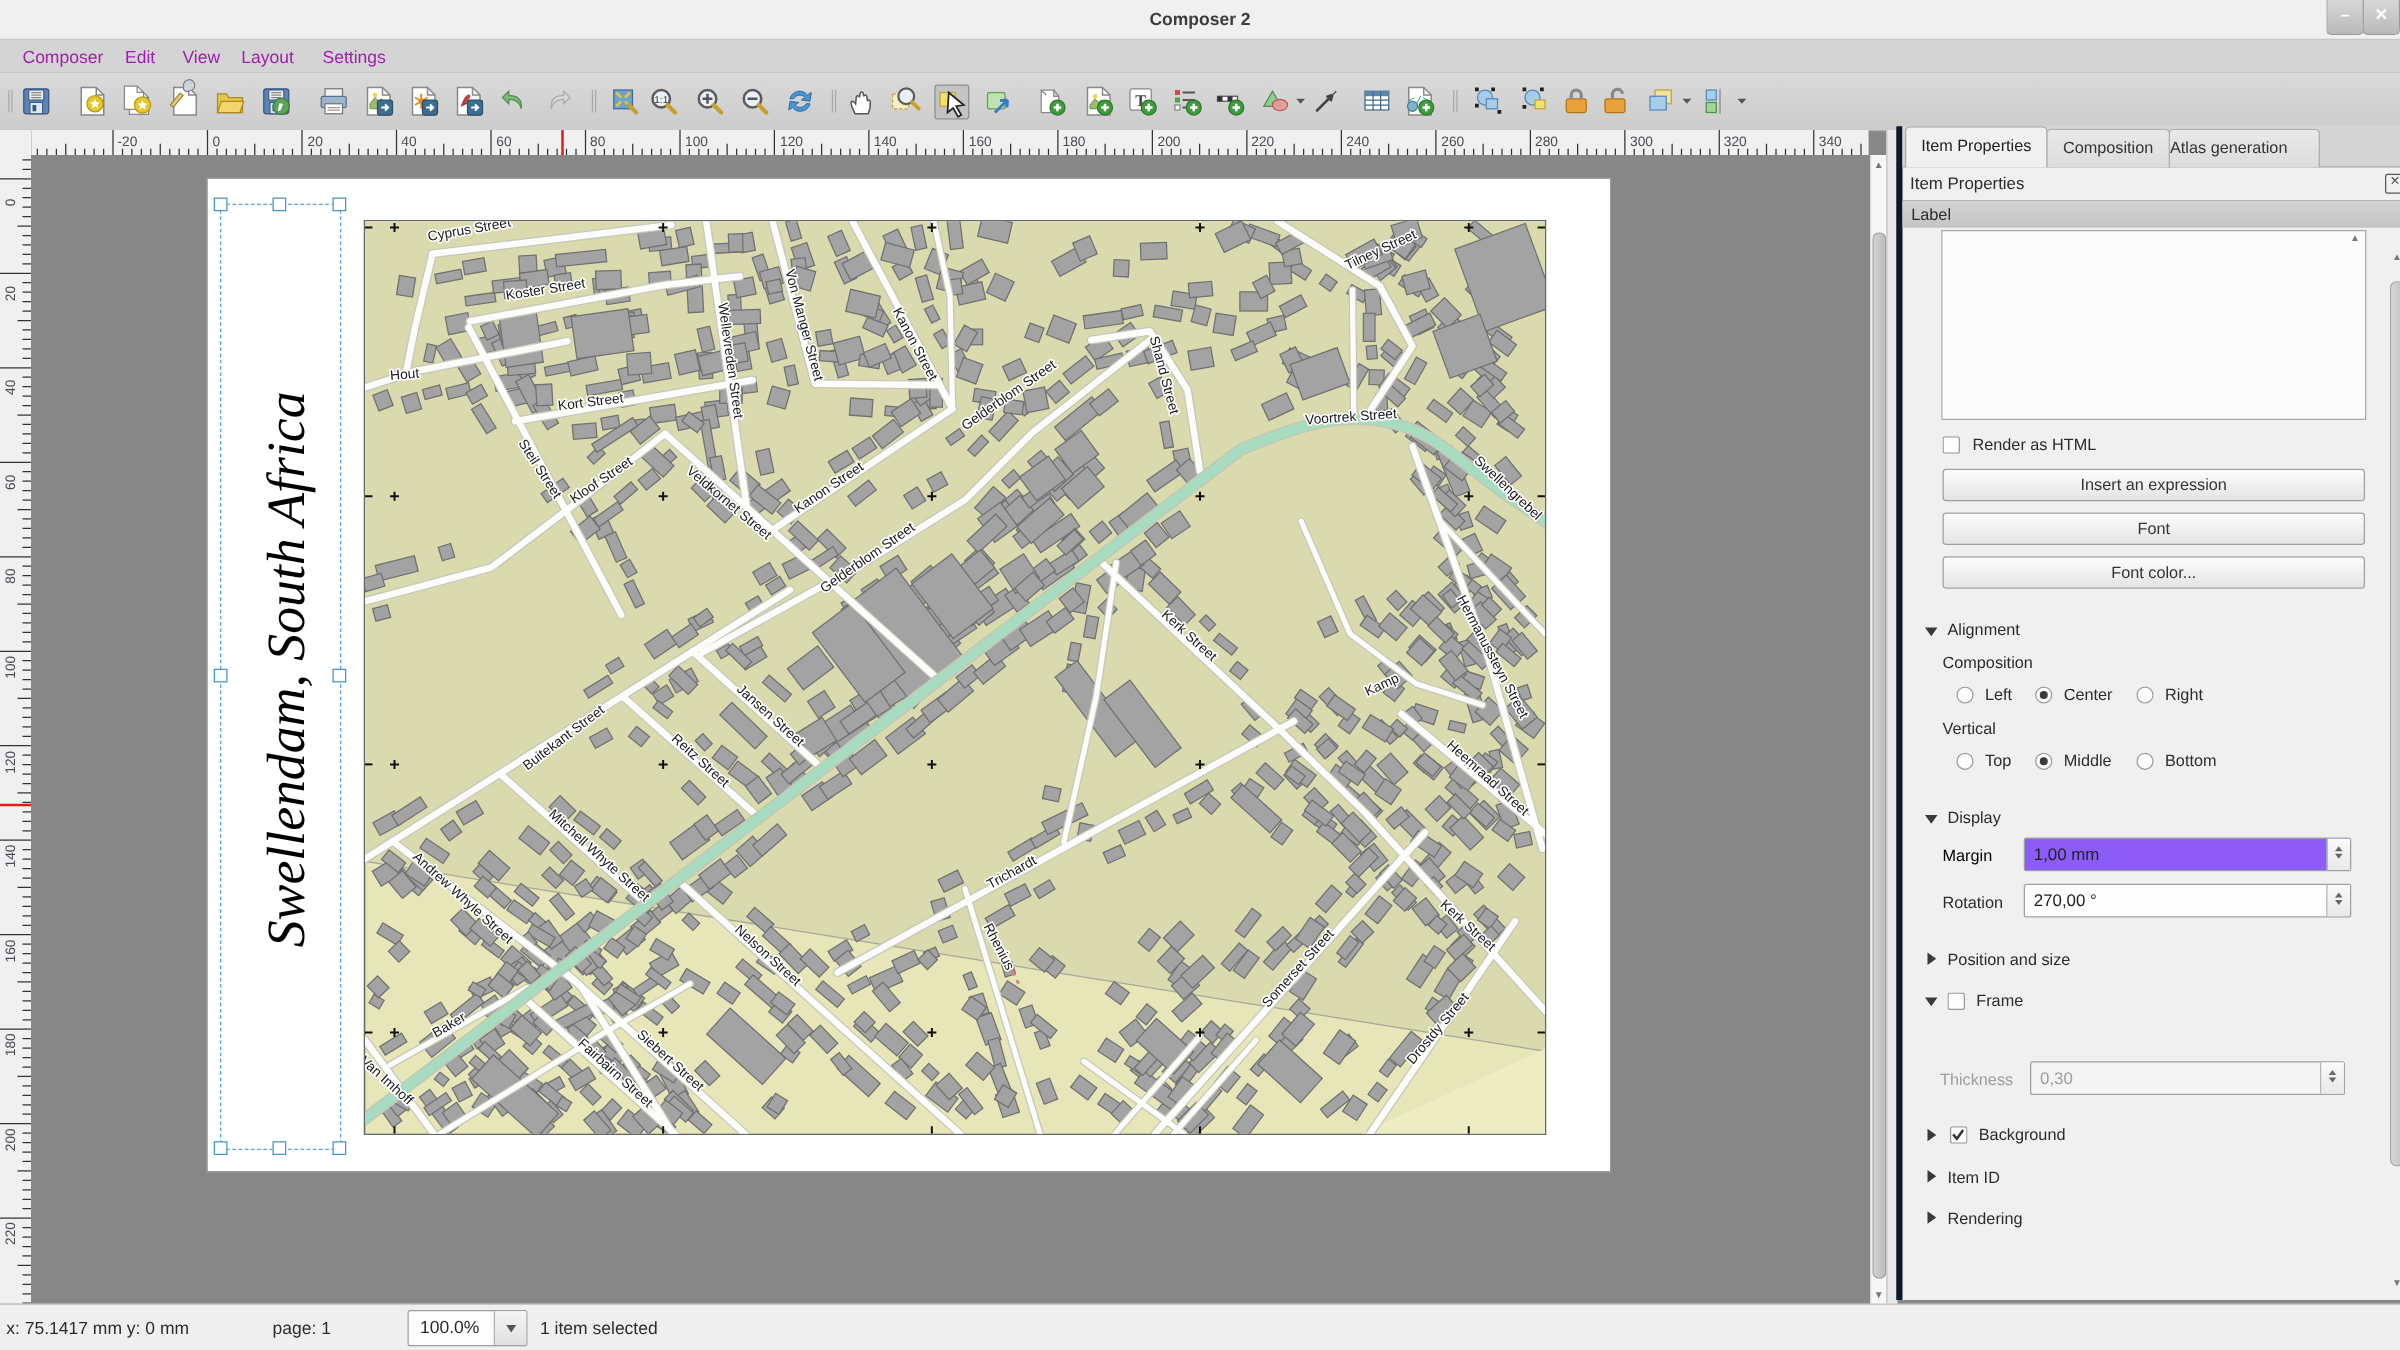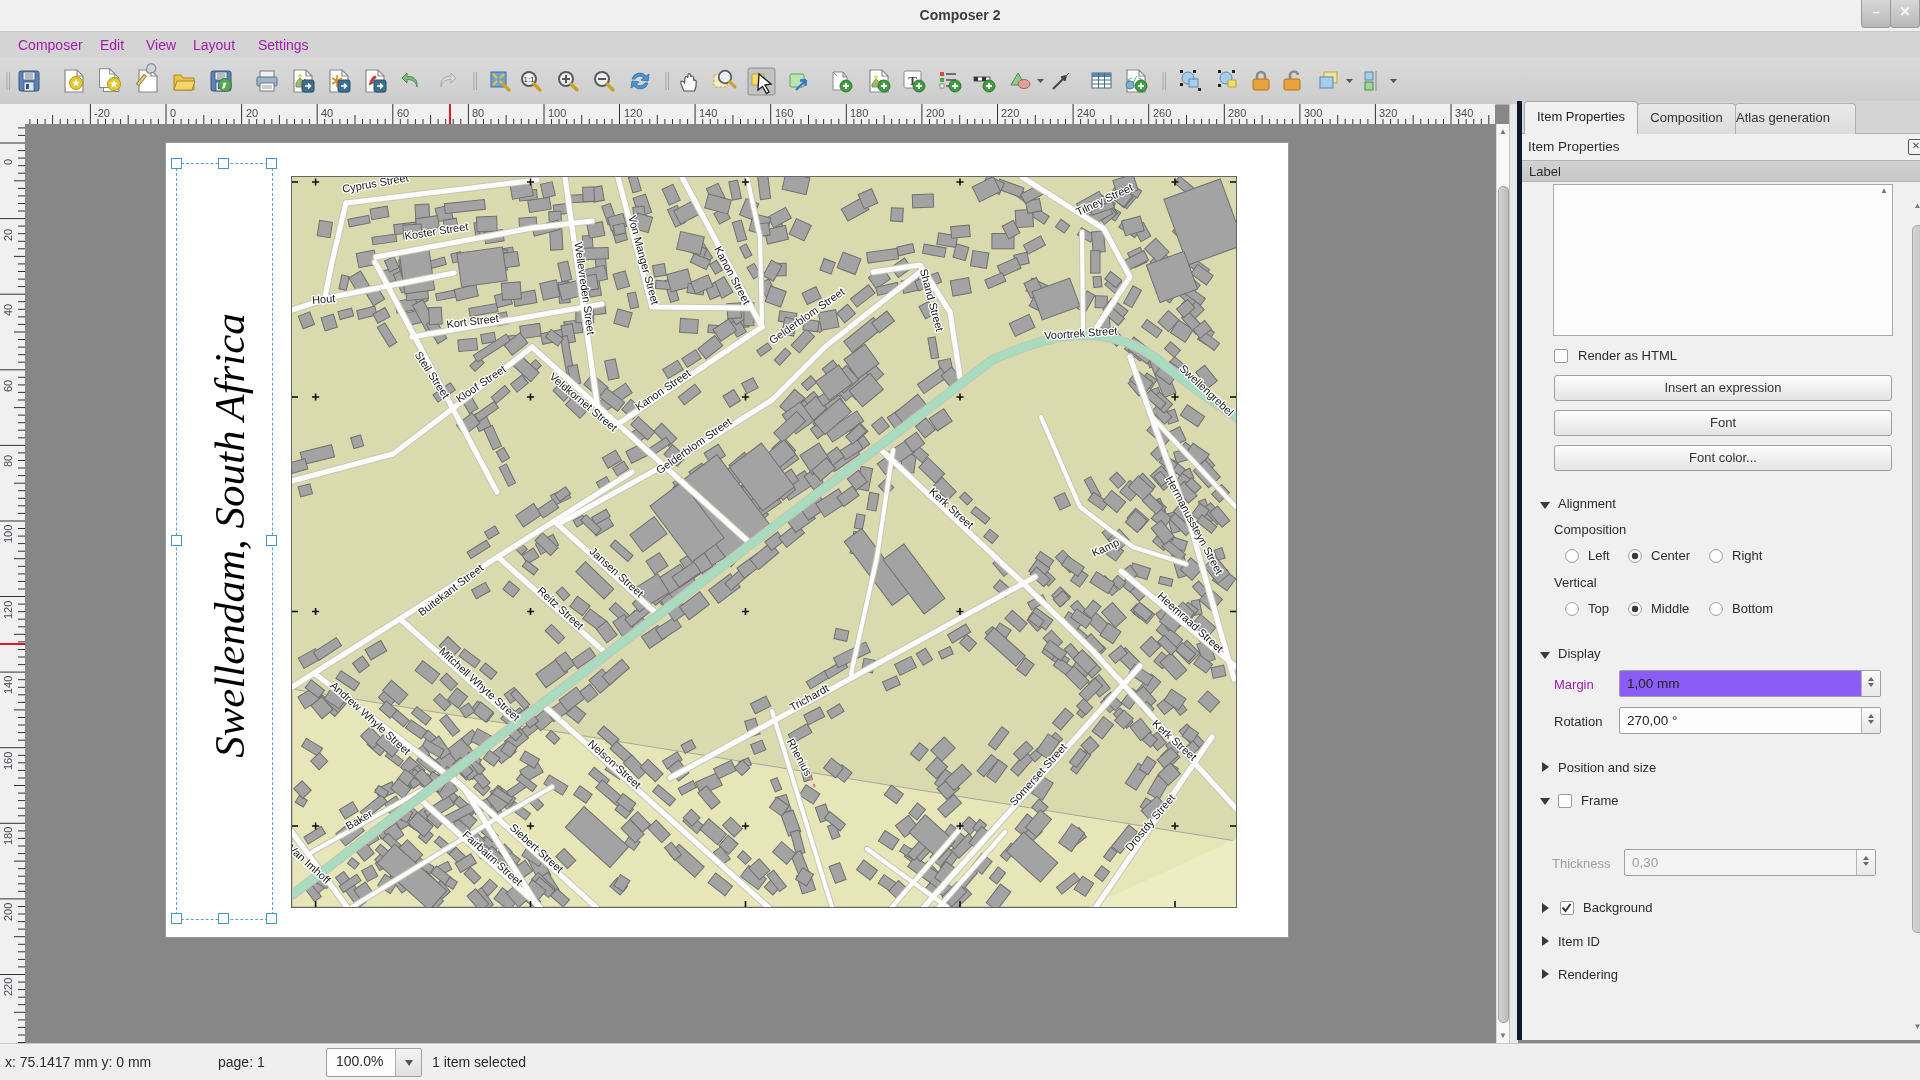--- a/index.html
+++ b/index.html
@@ -1853,21 +1853,21 @@
     </svg>
     <div style="position:absolute;left:129px;top:500px;font-size:13px;color:#2b2b2b;font-weight:normal;white-space:nowrap">Middle</div>
     <svg style="position:absolute;left:187px;top:501px" width="14" height="14">
       <circle cx="7" cy="7" r="6.4" fill="#fdfdfd" stroke="#9a9a9a"></circle>
     </svg>
     <div style="position:absolute;left:210px;top:500px;font-size:13px;color:#2b2b2b;font-weight:normal;white-space:nowrap">Bottom</div>
     <svg style="position:absolute;left:17px;top:548px" width="12" height="12">
       <path d="M1,3 h10 l-5,7 z" fill="#3a3a3a"></path>
     </svg>
     <div style="position:absolute;left:36px;top:545px;font-size:13px;color:#2b2b2b;font-weight:normal;white-space:nowrap">Display</div>
-    <div style="position:absolute;left:32px;top:576px;font-size:13px;color:#a21caf;font-weight:normal;white-space:nowrap">Margin</div>
+    <div style="position:absolute;left:32px;top:576px;font-size:13px;color:#000000;font-weight:normal;white-space:nowrap">Margin</div>
     <div style="position:absolute;left:97px;top:569px;width:262px;height:27px;background:#8b5cf6;border:1px solid #a0a0a0;border-radius:2px;font-size:13.5px;color:#222;line-height:25px;box-sizing:border-box;padding-left:7px">1,00 mm<div style="position:absolute;right:0;top:0;width:18px;height:100%;border-left:1px solid #b5b5b5;background:linear-gradient(#fafafa,#e8e8e8)">
         <div style="width:0;height:0;border:3.5px solid transparent;border-bottom:4.5px solid #666;margin:3px auto 2px"></div>
         <div style="width:0;height:0;border:3.5px solid transparent;border-top:4.5px solid #666;margin:2px auto"></div>
       </div></div>
     <div style="position:absolute;left:32px;top:613px;font-size:13px;color:#2b2b2b;font-weight:normal;white-space:nowrap">Rotation</div>
     <div style="position:absolute;left:97px;top:606px;width:262px;height:27px;background:#fdfdfd;border:1px solid #a0a0a0;border-radius:2px;font-size:13.5px;color:#222;line-height:25px;box-sizing:border-box;padding-left:7px">270,00 °<div style="position:absolute;right:0;top:0;width:18px;height:100%;border-left:1px solid #b5b5b5;background:linear-gradient(#fafafa,#e8e8e8)">
         <div style="width:0;height:0;border:3.5px solid transparent;border-bottom:4.5px solid #666;margin:3px auto 2px"></div>
         <div style="width:0;height:0;border:3.5px solid transparent;border-top:4.5px solid #666;margin:2px auto"></div>
       </div></div>
     <svg style="position:absolute;left:17px;top:660px" width="12" height="12">

